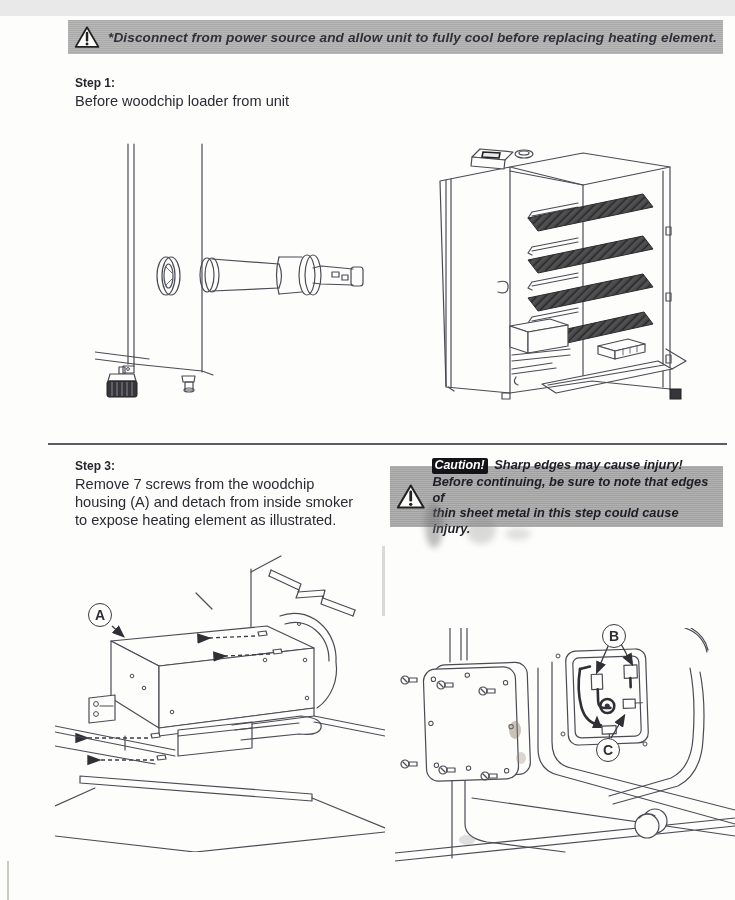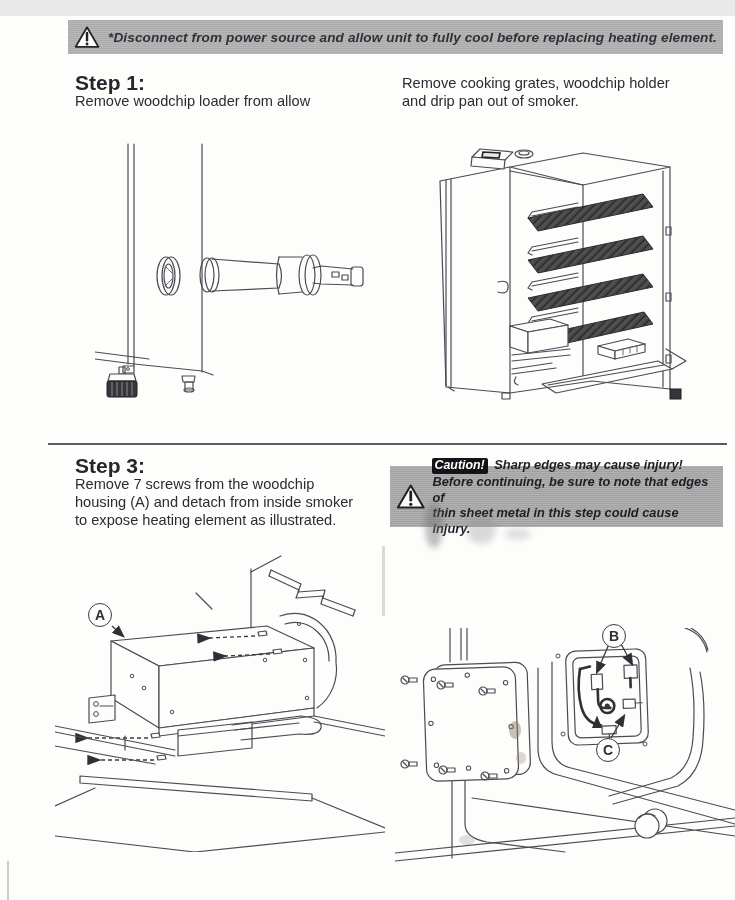--- a/index.html
+++ b/index.html
@@ -11,21 +11,21 @@
   .abs{position:absolute;}
   
   .banner{
     left:68px;top:4px;width:655px;height:34px;background:#b3b3b3;
     background-image:repeating-linear-gradient(0deg,rgba(255,255,255,.07) 0 1px,rgba(0,0,0,.05) 1px 2px);
     display:flex;align-items:center;gap:8px;padding:0 6px;box-sizing:border-box;
   }
   .banner-text{font-style:italic;font-weight:bold;font-size:13.6px;color:#30303a;letter-spacing:.1px;white-space:nowrap;}
   
   .step{line-height:18px;}
-  .step-label{font-weight:bold;font-size:21px;color:#26262e;}
+  .step-label{font-weight:bold;font-size:12px;color:#26262e;}
   .step-body{font-size:14.6px;color:#2b2b33;white-space:pre-line;}
   
   .divider{left:48px;top:427px;width:679px;height:2px;background:#5b5b63;}
   
   .caution{
     left:390px;top:450px;width:333px;height:61px;background:#ababab;
     background-image:repeating-linear-gradient(0deg,rgba(255,255,255,.08) 0 1px,rgba(0,0,0,.06) 1px 2px);
     display:flex;align-items:center;gap:7px;padding:0 4px 0 6px;box-sizing:border-box;
   }
   .caution-text{font-style:italic;font-size:12.8px;line-height:15.4px;color:#1e1e26;white-space:pre-line;font-weight:600;}
@@ -62,26 +62,24 @@
     <svg width="32" height="29" viewBox="0 0 32 29">
       <path d="M16,2 L30,26 L2,26 Z" fill="#fdfdfc" stroke="#222" stroke-width="2.2" stroke-linejoin="round"></path>
       <path d="M16,9 L16,18" stroke="#222" stroke-width="3" stroke-linecap="round"></path>
       <circle cx="16" cy="22.5" r="1.8" fill="#222"></circle>
     </svg>
     <span class="banner-text">*Disconnect from power source and allow unit to fully cool before replacing heating element.</span>
   </div>
 
   <div class="abs step" style="left:75px;top:58px;">
     <div class="step-label">Step 1:</div>
-    <div class="step-body">Remove woodchip loader from allow</div>
+    <div class="step-body">Before woodchip loader from unit</div>
   </div>
 
   <div class="abs step" style="left:402px;top:58px;">
-    <div class="step-body">Remove cooking grates, woodchip holder
-and drip pan out of smoker.</div>
   </div>
 
   <div class="abs" style="left:95px;top:122px;">
     <svg width="280" height="276" viewBox="0 0 280 276">
 
       <path class="ln" d="M33,6 L33,226"></path>
       <path class="ln" d="M39,6 L39,228"></path>
       <path class="ln" d="M107,6 L107,234"></path>
 
       <path class="ln" d="M0,214 L39,219"></path>

